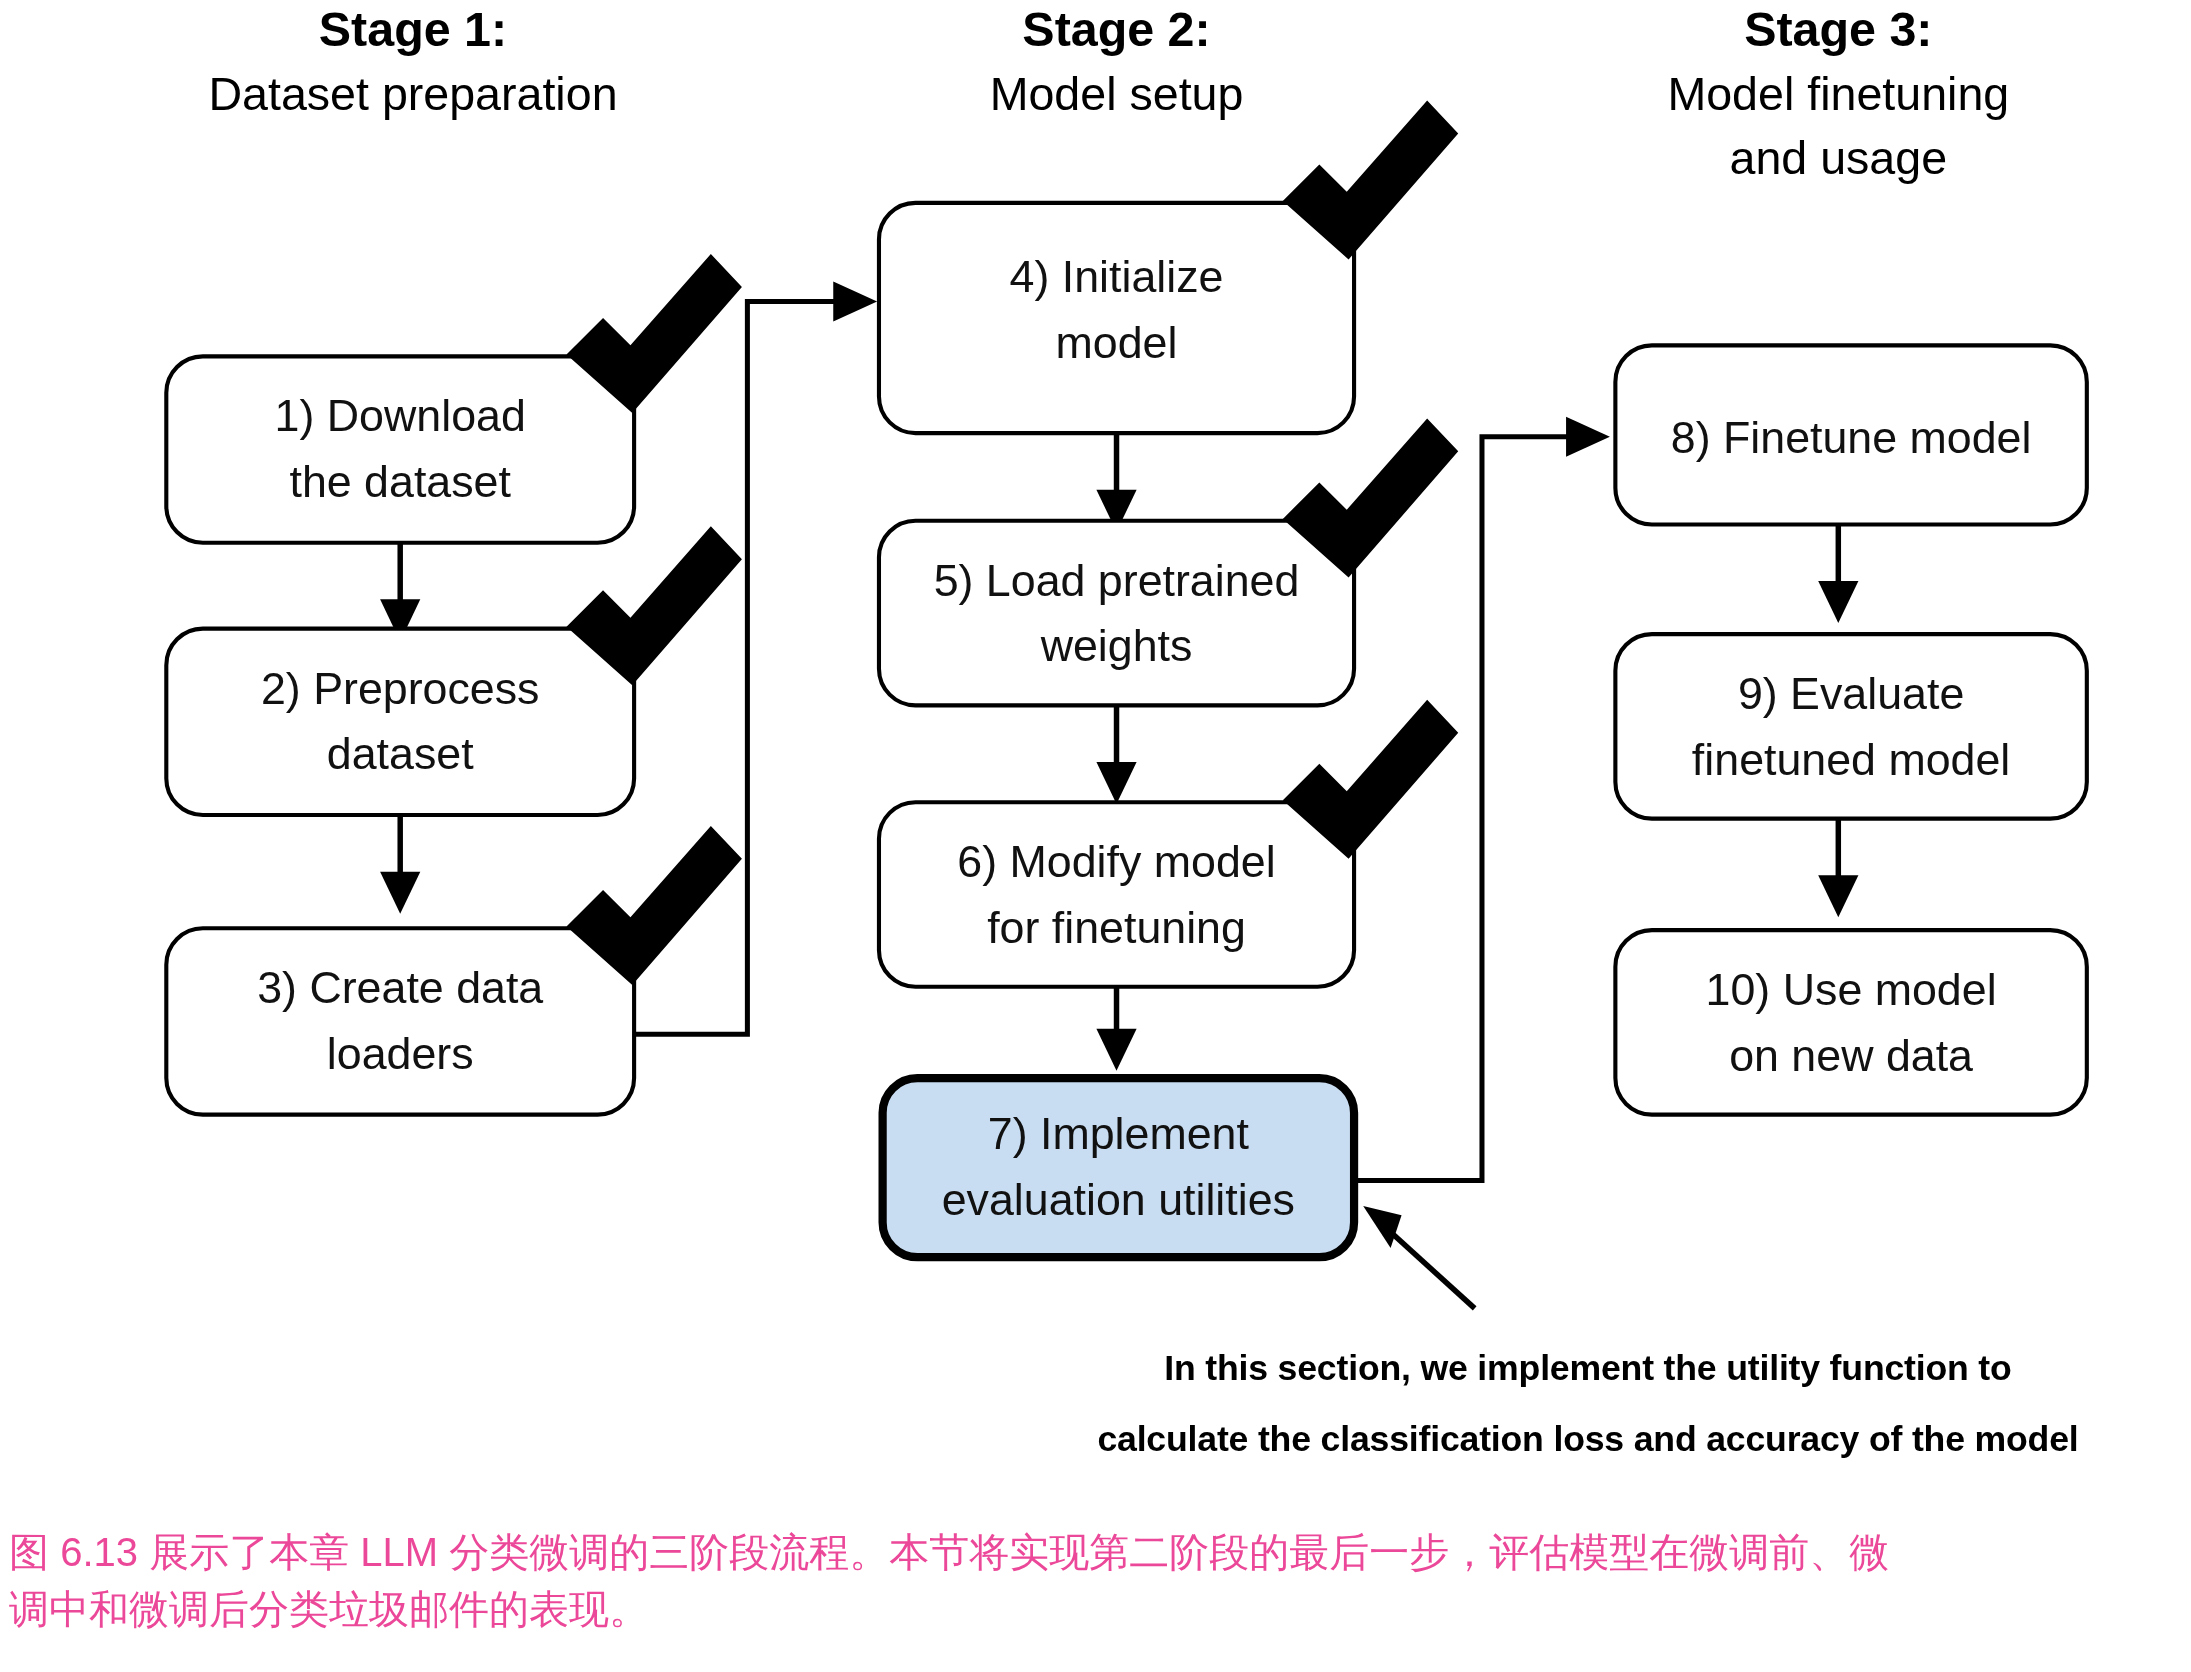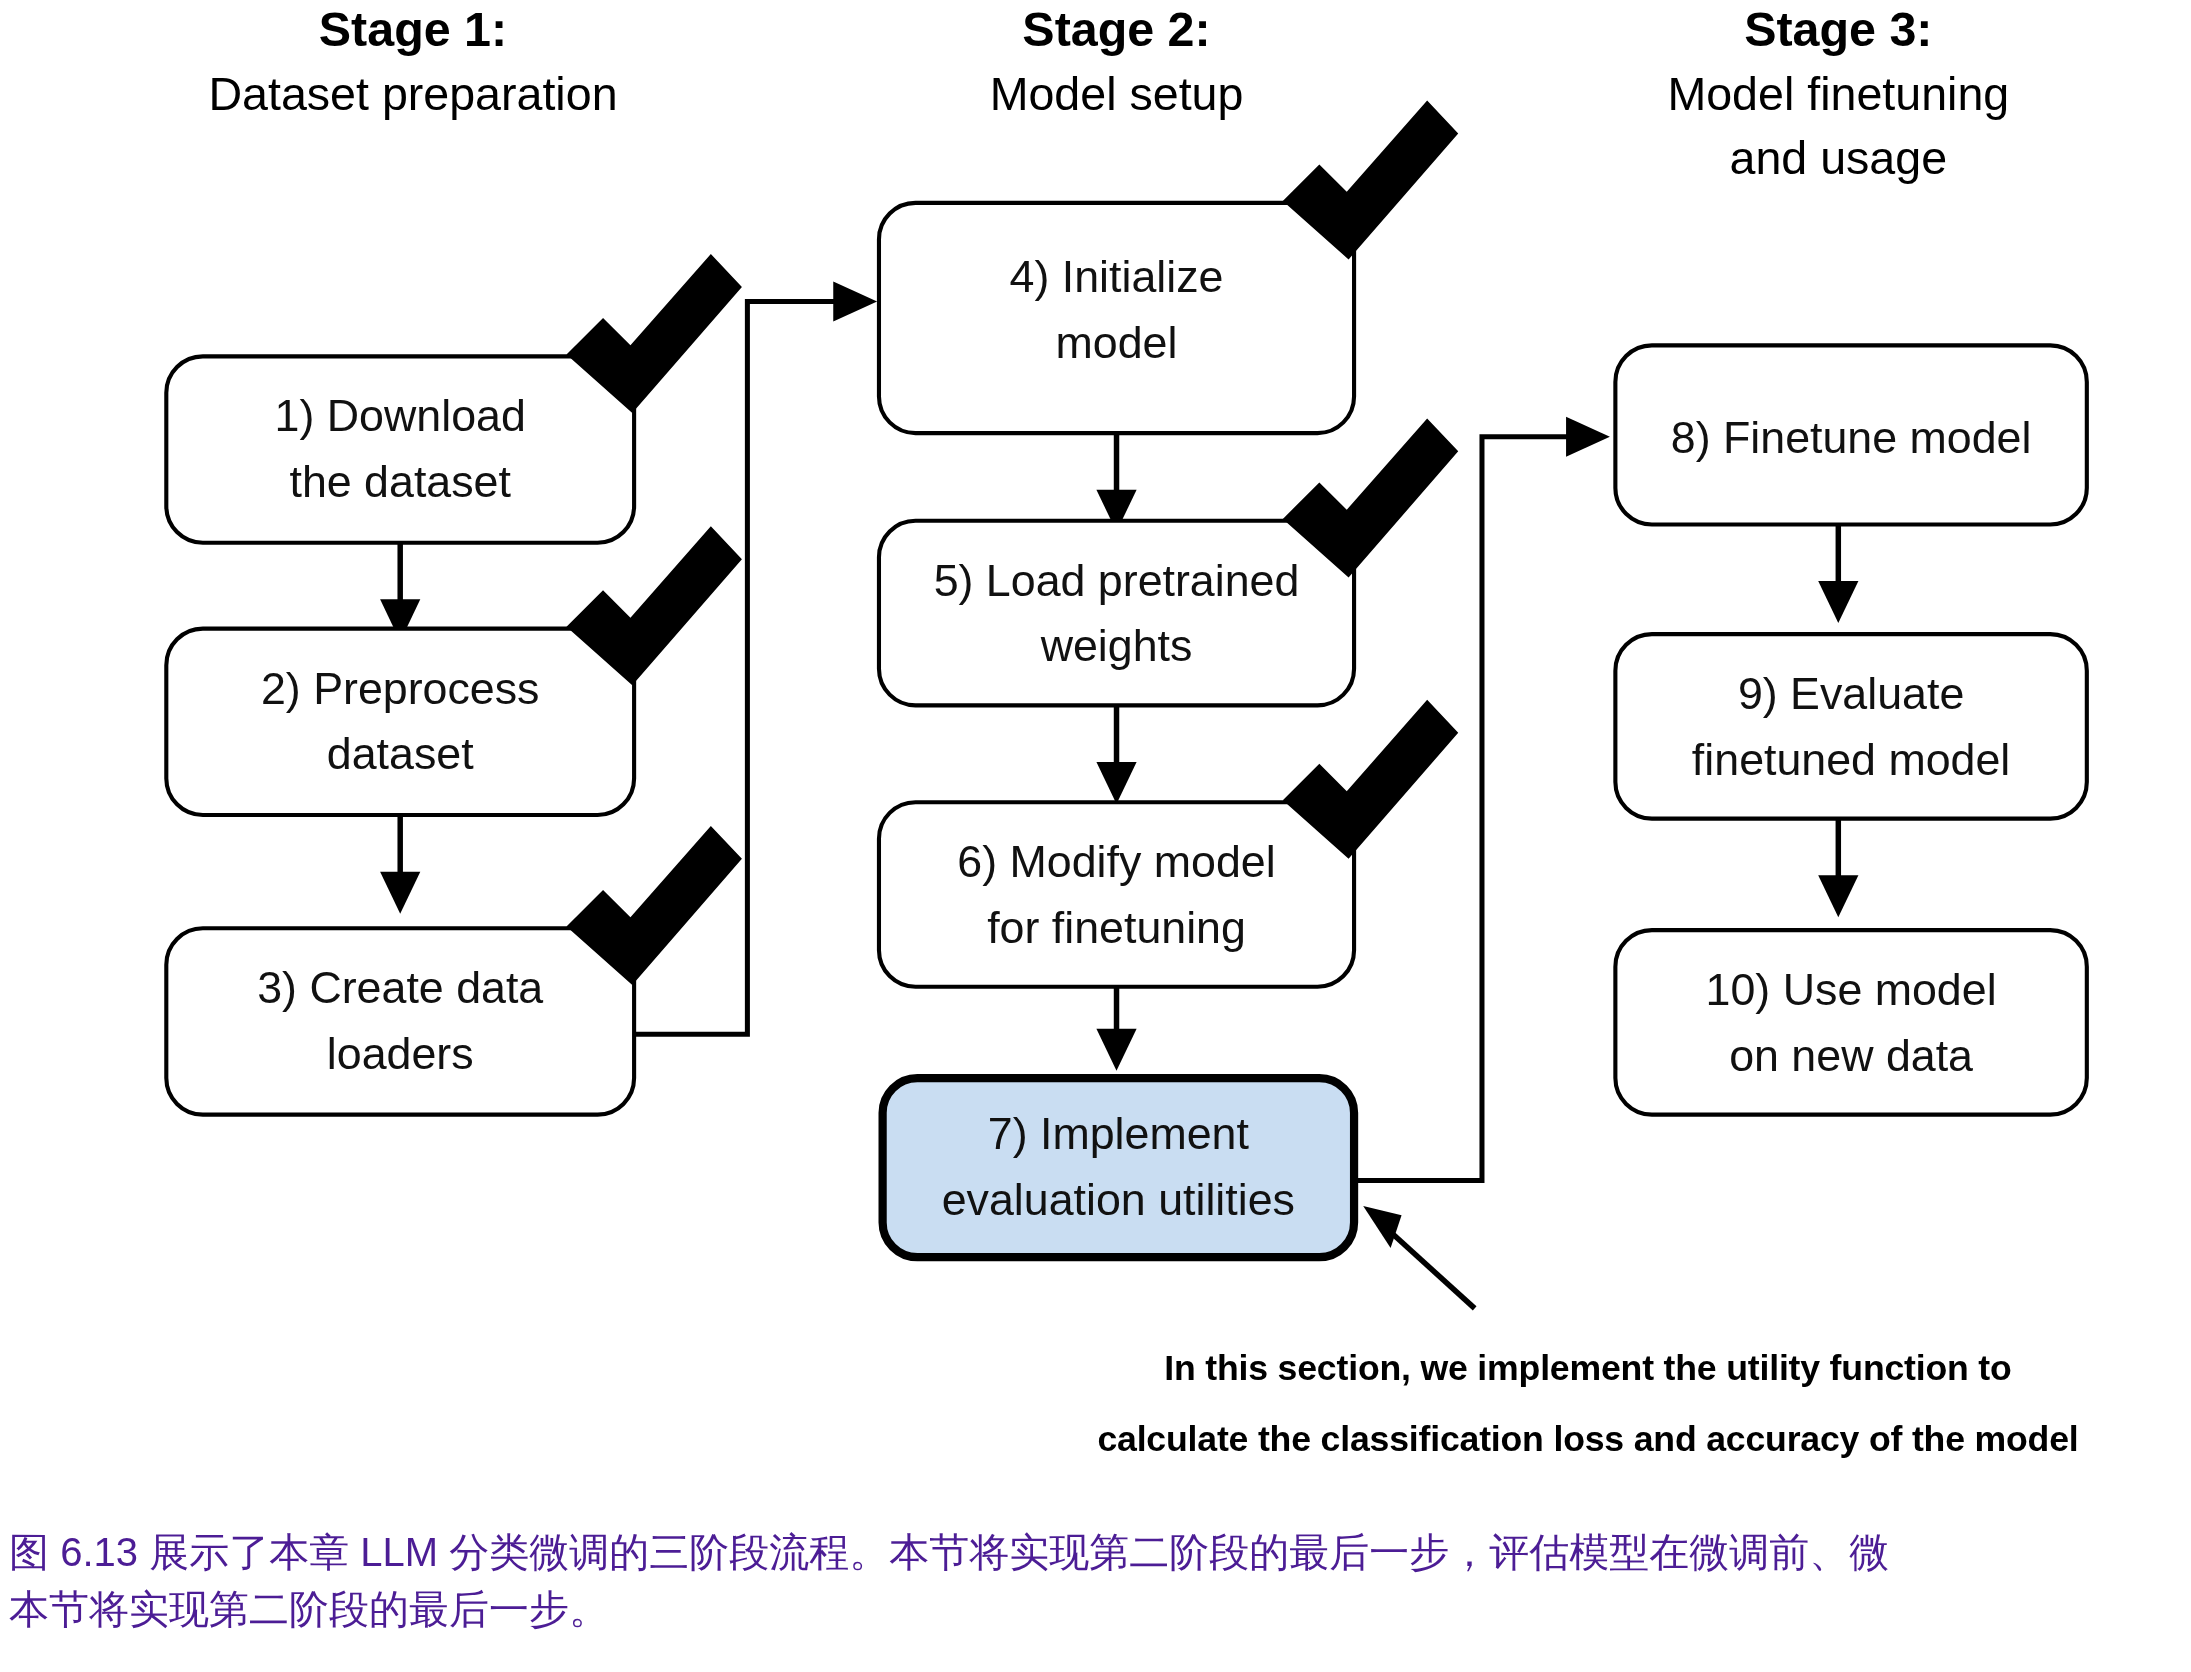--- a/index.html
+++ b/index.html
@@ -9,21 +9,21 @@
   .stage-sub{font-size:51px;fill:#000;}
   .box-label{font-size:49px;fill:#111;}
   .annot{font-weight:bold;font-size:39px;fill:#000;letter-spacing:-0.2px;}
   svg text{font-family:"Liberation Sans",sans-serif;}
   .bx{fill:#ffffff;stroke:#000000;stroke-width:4.5;}
   .bx-hl{fill:#c9ddf2;stroke:#000000;stroke-width:9;}
   .ln{stroke:#000000;stroke-width:6;fill:none;}
   .ln-thin{stroke:#000000;stroke-width:5.5;fill:none;}
   .chk{fill:#000000;}
   #caption{position:absolute;left:9.1px;top:1524px;width:2173px;}
-  #caption p{margin:0;line-height:1.42;font-size:40px;color:#4c1d95;font-family:"Liberation Sans",sans-serif;}
+  #caption p{margin:0;line-height:1.42;font-size:40px;color:#ec4899;font-family:"Liberation Sans",sans-serif;}
 </style>
 </head>
 <body>
 
 <svg id="diagram" viewBox="0 0 2398 1830">
 
   <text class="stage-title" x="452" y="50" text-anchor="middle">Stage 1:</text>
   <text class="stage-sub" x="452" y="120" text-anchor="middle">Dataset preparation</text>
 
   <text class="stage-title" x="1222" y="50" text-anchor="middle">Stage 2:</text>
@@ -156,15 +156,15 @@
     <polygon class="chk" points="1492,1320 1534,1330 1522,1366"></polygon>
   </g>
 
   <text class="annot" x="1738" y="1510" text-anchor="middle">In this section, we implement the utility function to</text>
   <text class="annot" x="1738" y="1588" text-anchor="middle">calculate the classification loss and accuracy of the model</text>
 
 </svg>
 
 <div id="caption">
   <p>图 6.13 展示了本章 LLM 分类微调的三阶段流程。本节将实现第二阶段的最后一步，评估模型在微调前、微</p>
-  <p>本节将实现第二阶段的最后一步。</p>
+  <p>调中和微调后分类垃圾邮件的表现。</p>
 </div>
 
 
 </body></html>

